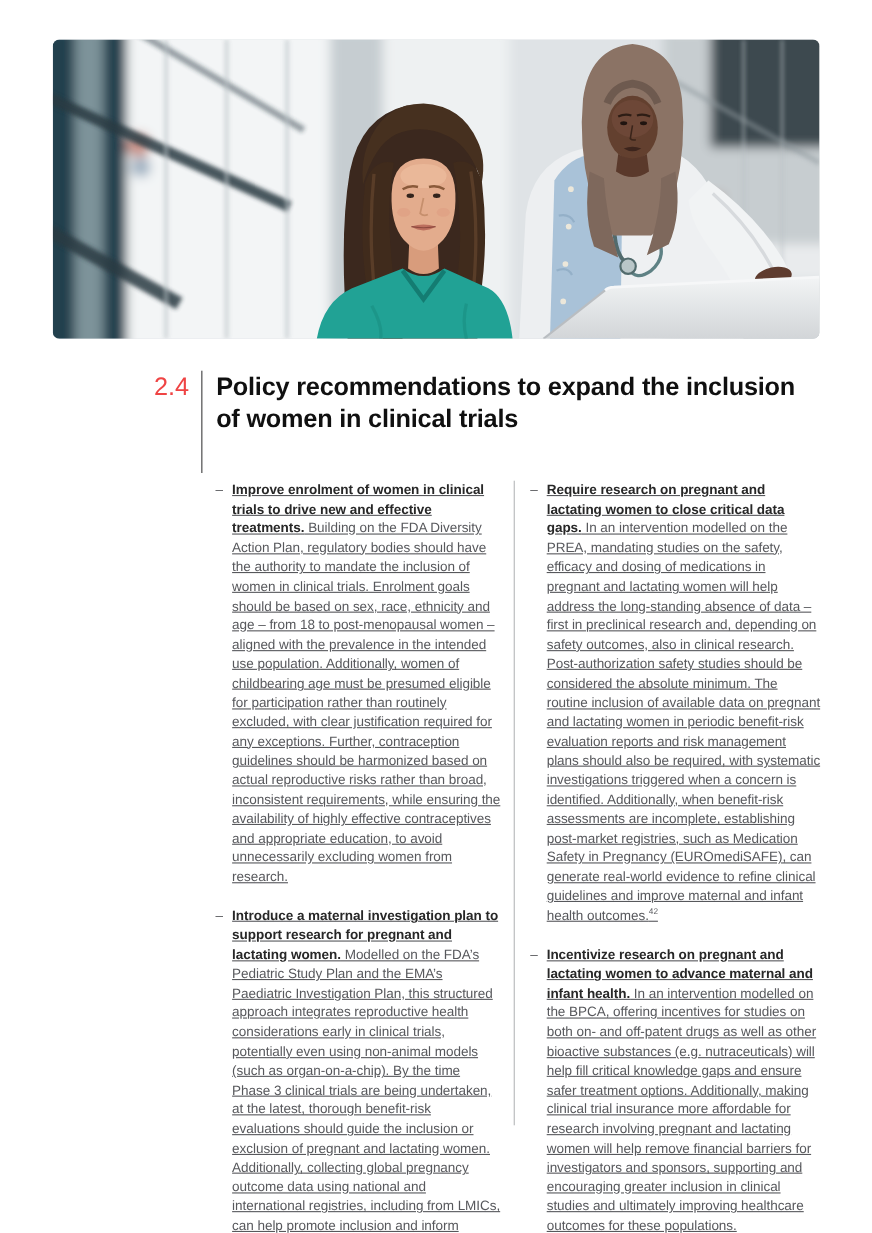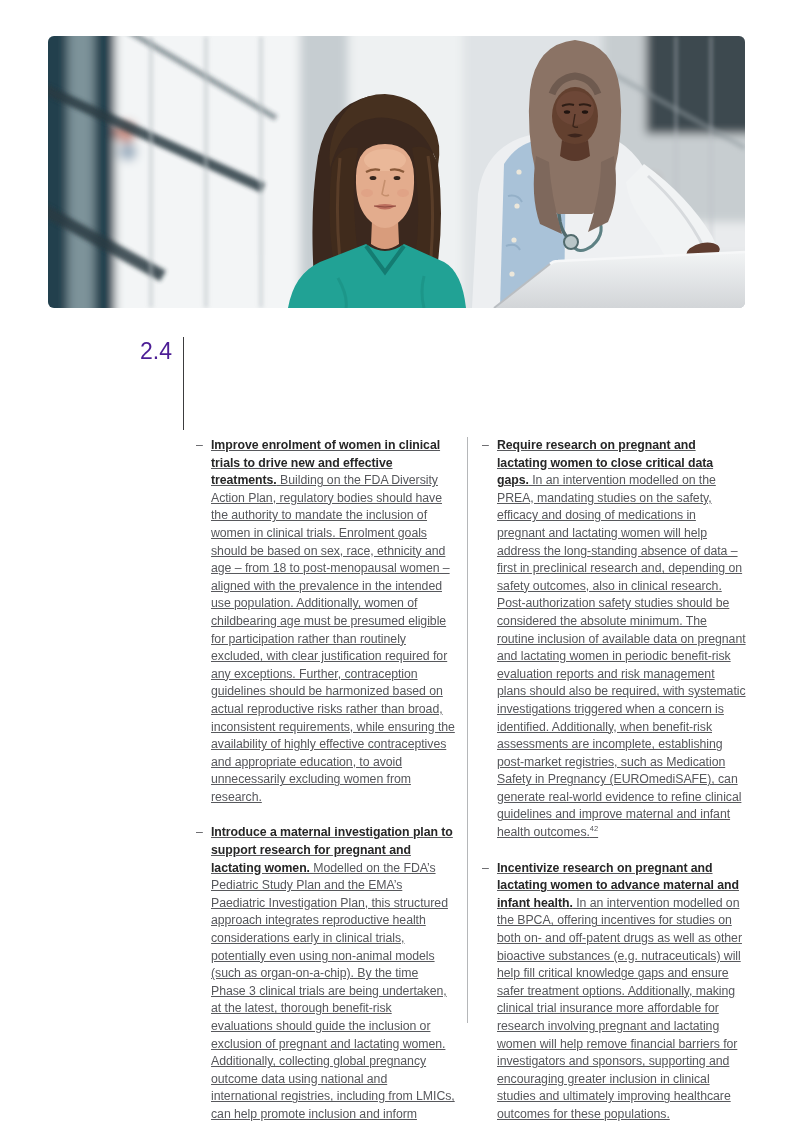--- a/index.html
+++ b/index.html
@@ -11,21 +11,21 @@
   .hero{
     position:absolute;left:48px;top:36px;width:697px;height:272px;
     border-radius:6px;overflow:hidden;background:#dfe3e6;
   }
   .hero svg{display:block;}
   
   .heading-row{
     position:absolute;left:140px;top:337px;display:flex;align-items:flex-start;height:94px;
   }
   .section-num{
-    font-size:23px;line-height:29px;color:#4c1d95;font-weight:400;margin-right:11px;white-space:nowrap;
+    font-size:23px;line-height:29px;color:#ef4444;font-weight:400;margin-right:11px;white-space:nowrap;
   }
   .heading-rule{width:1.5px;height:93px;background:#3c3c3e;flex:none;}
   .page-title{
     margin:0 0 0 12px;font-size:23px;line-height:29px;font-weight:700;color:#101010;
     max-width:545px;letter-spacing:-0.2px;
   }
   
   .columns{position:absolute;left:187px;top:437px;display:flex;align-items:flex-start;}
   .col-left{width:268px;}
   .col-rule{width:1px;height:586px;background:#b5b7b9;margin-left:12px;flex:none;}
@@ -161,20 +161,21 @@
         <path d="M446,272 L502,228 Q505,225 510,225 L697,216 L697,272 Z" fill="url(#lidg)"></path>
         <path d="M502,228 Q505,225 510,225 L697,216" stroke="#f6f7f8" stroke-width="2.5" fill="none"></path>
         <path d="M446,272 L502,228" stroke="#b9bdc1" stroke-width="2" fill="none"></path>
       </g>
     </svg>
   </div>
 
   <div class="heading-row">
     <div class="section-num">2.4</div>
     <div class="heading-rule"></div>
+    <h1 class="page-title">Policy recommendations to expand the inclusion of women in clinical trials</h1>
   </div>
 
   <div class="columns">
     <div class="col-left">
 
       <div class="bullet">
         <span class="dash">–</span>
         <span class="btext"><span class="lead">Improve enrolment of women in clinical trials to drive new and effective treatments.</span><span> Building on the FDA Diversity Action Plan, regulatory bodies should have the authority to mandate the inclusion of women in clinical trials. Enrolment goals should be based on sex, race, ethnicity and age – from 18 to post-menopausal women – aligned with the prevalence in the intended use population. Additionally, women of childbearing age must be presumed eligible for participation rather than routinely excluded, with clear justification required for any exceptions. Further, contraception guidelines should be harmonized based on actual reproductive risks rather than broad, inconsistent requirements, while ensuring the availability of highly effective contraceptives and appropriate education, to avoid unnecessarily excluding women from research.</span></span>
       </div>
 

